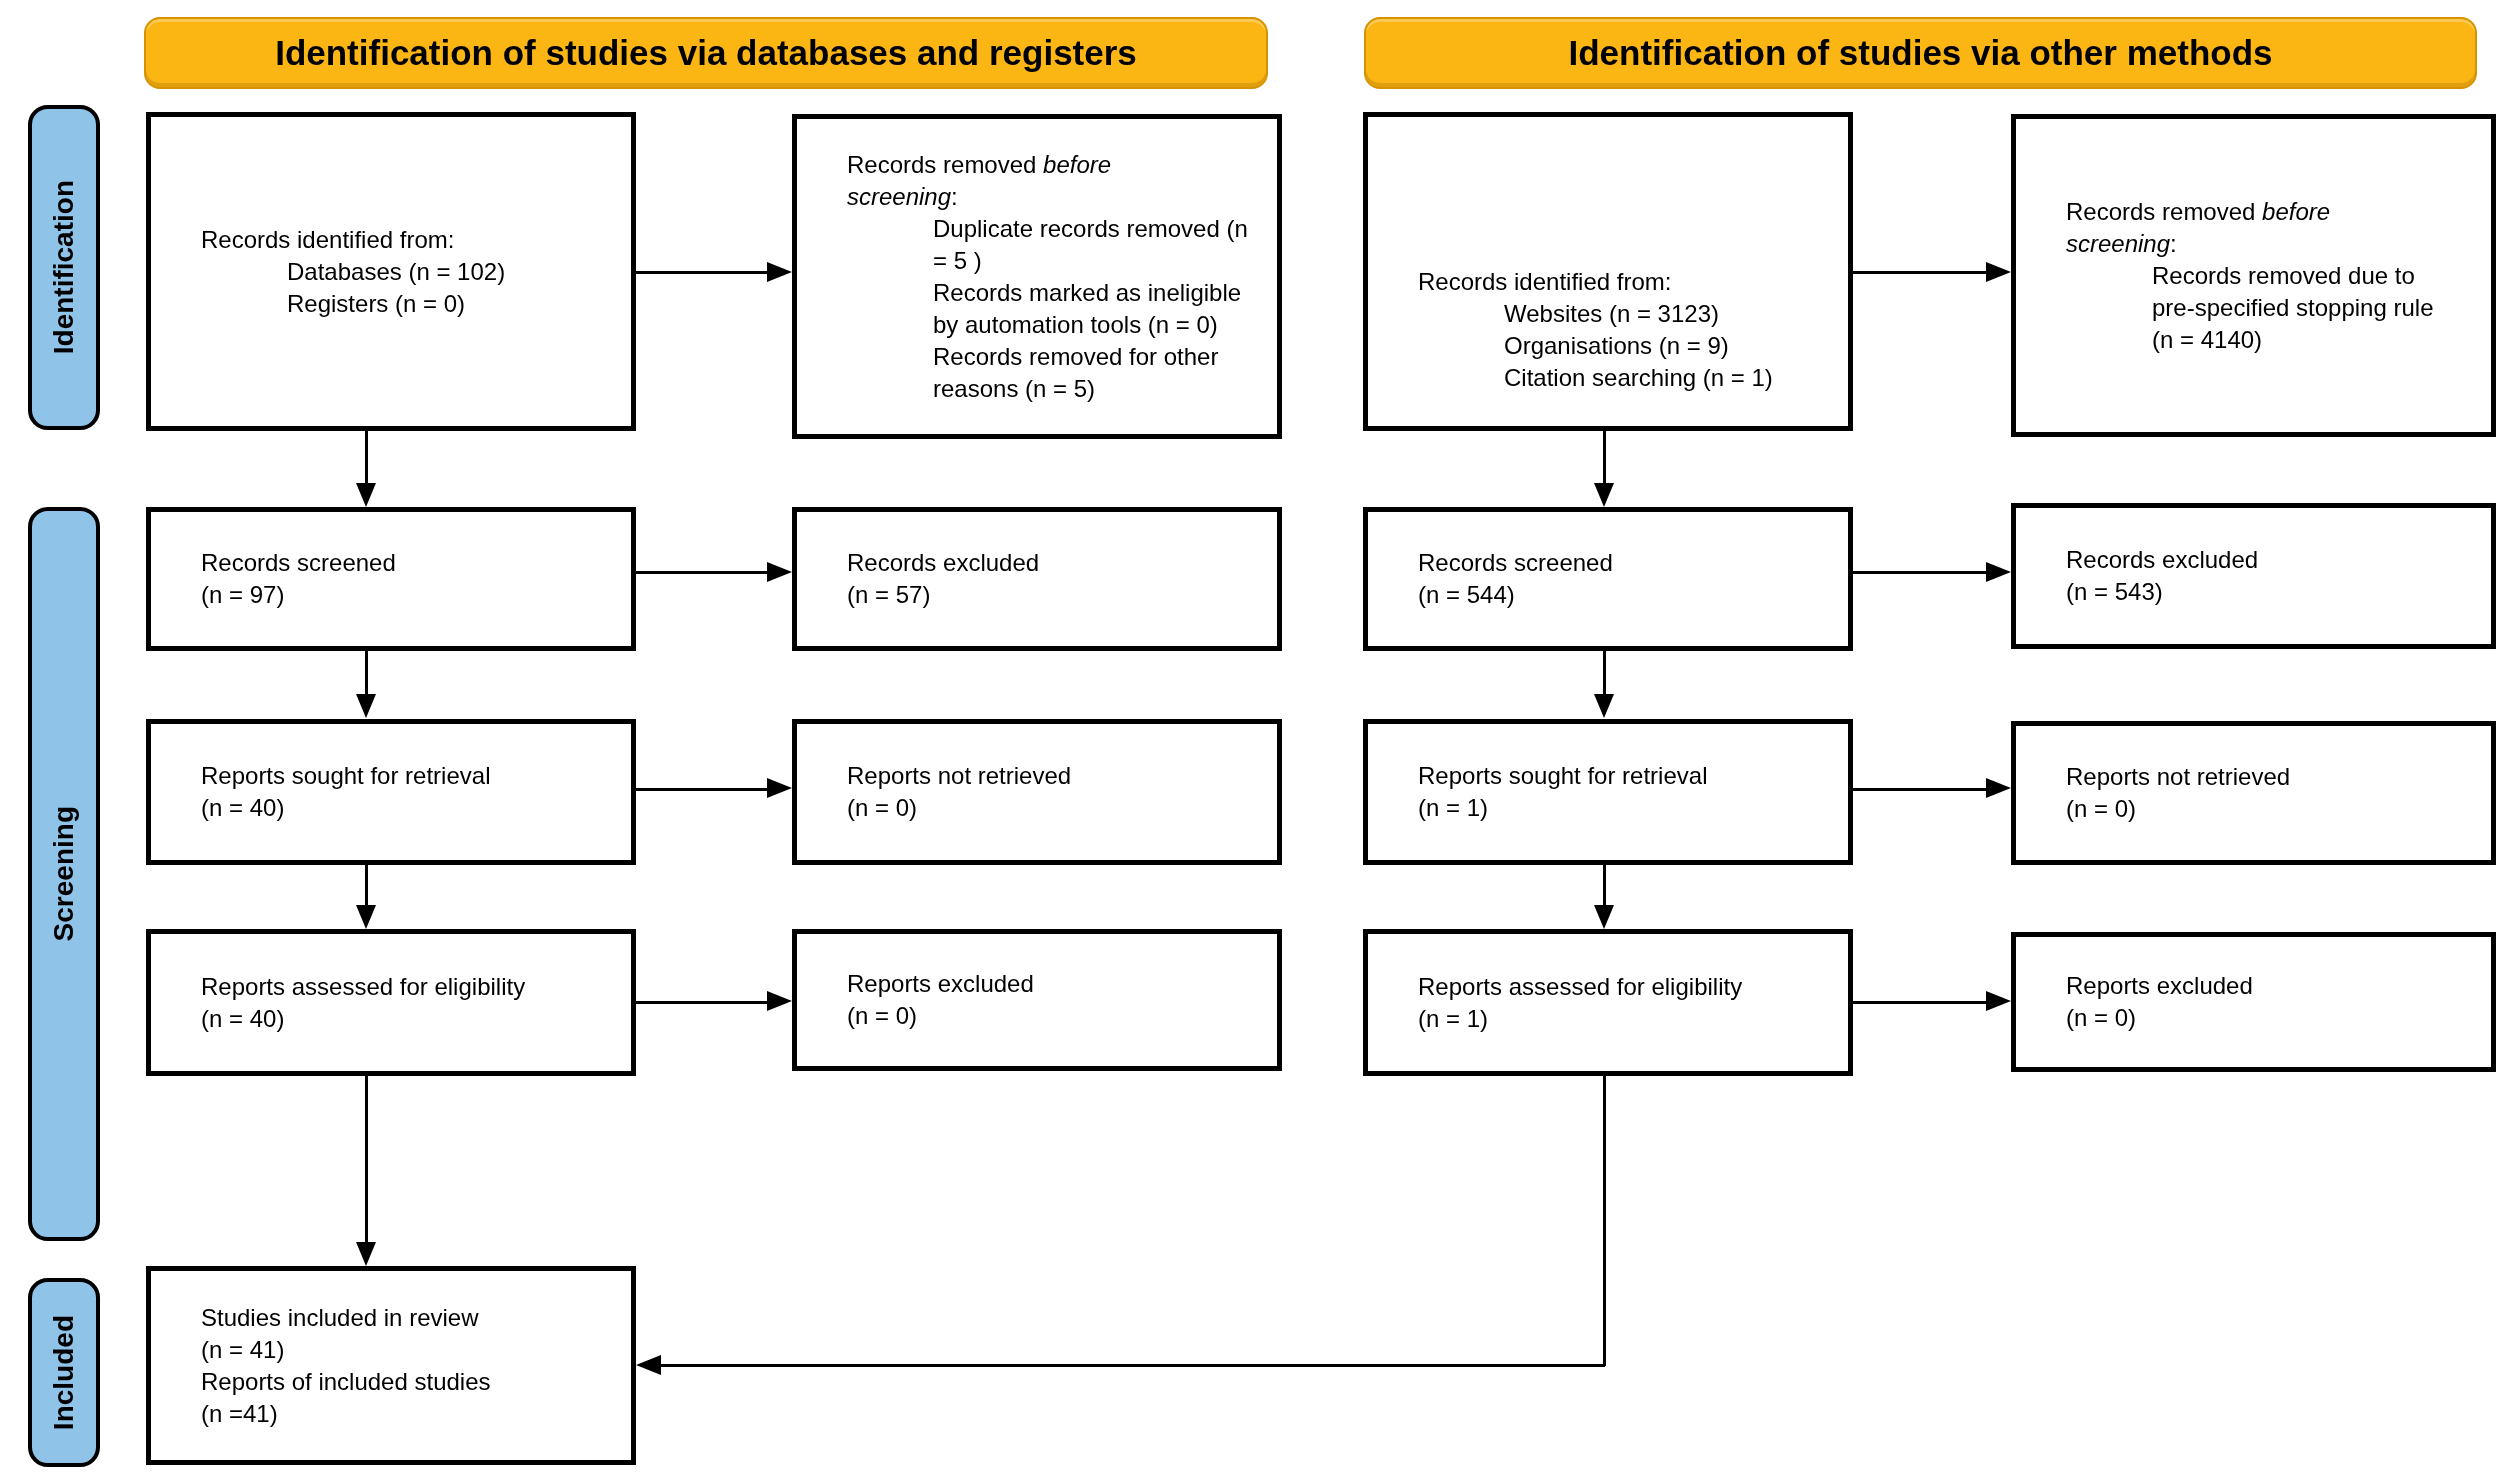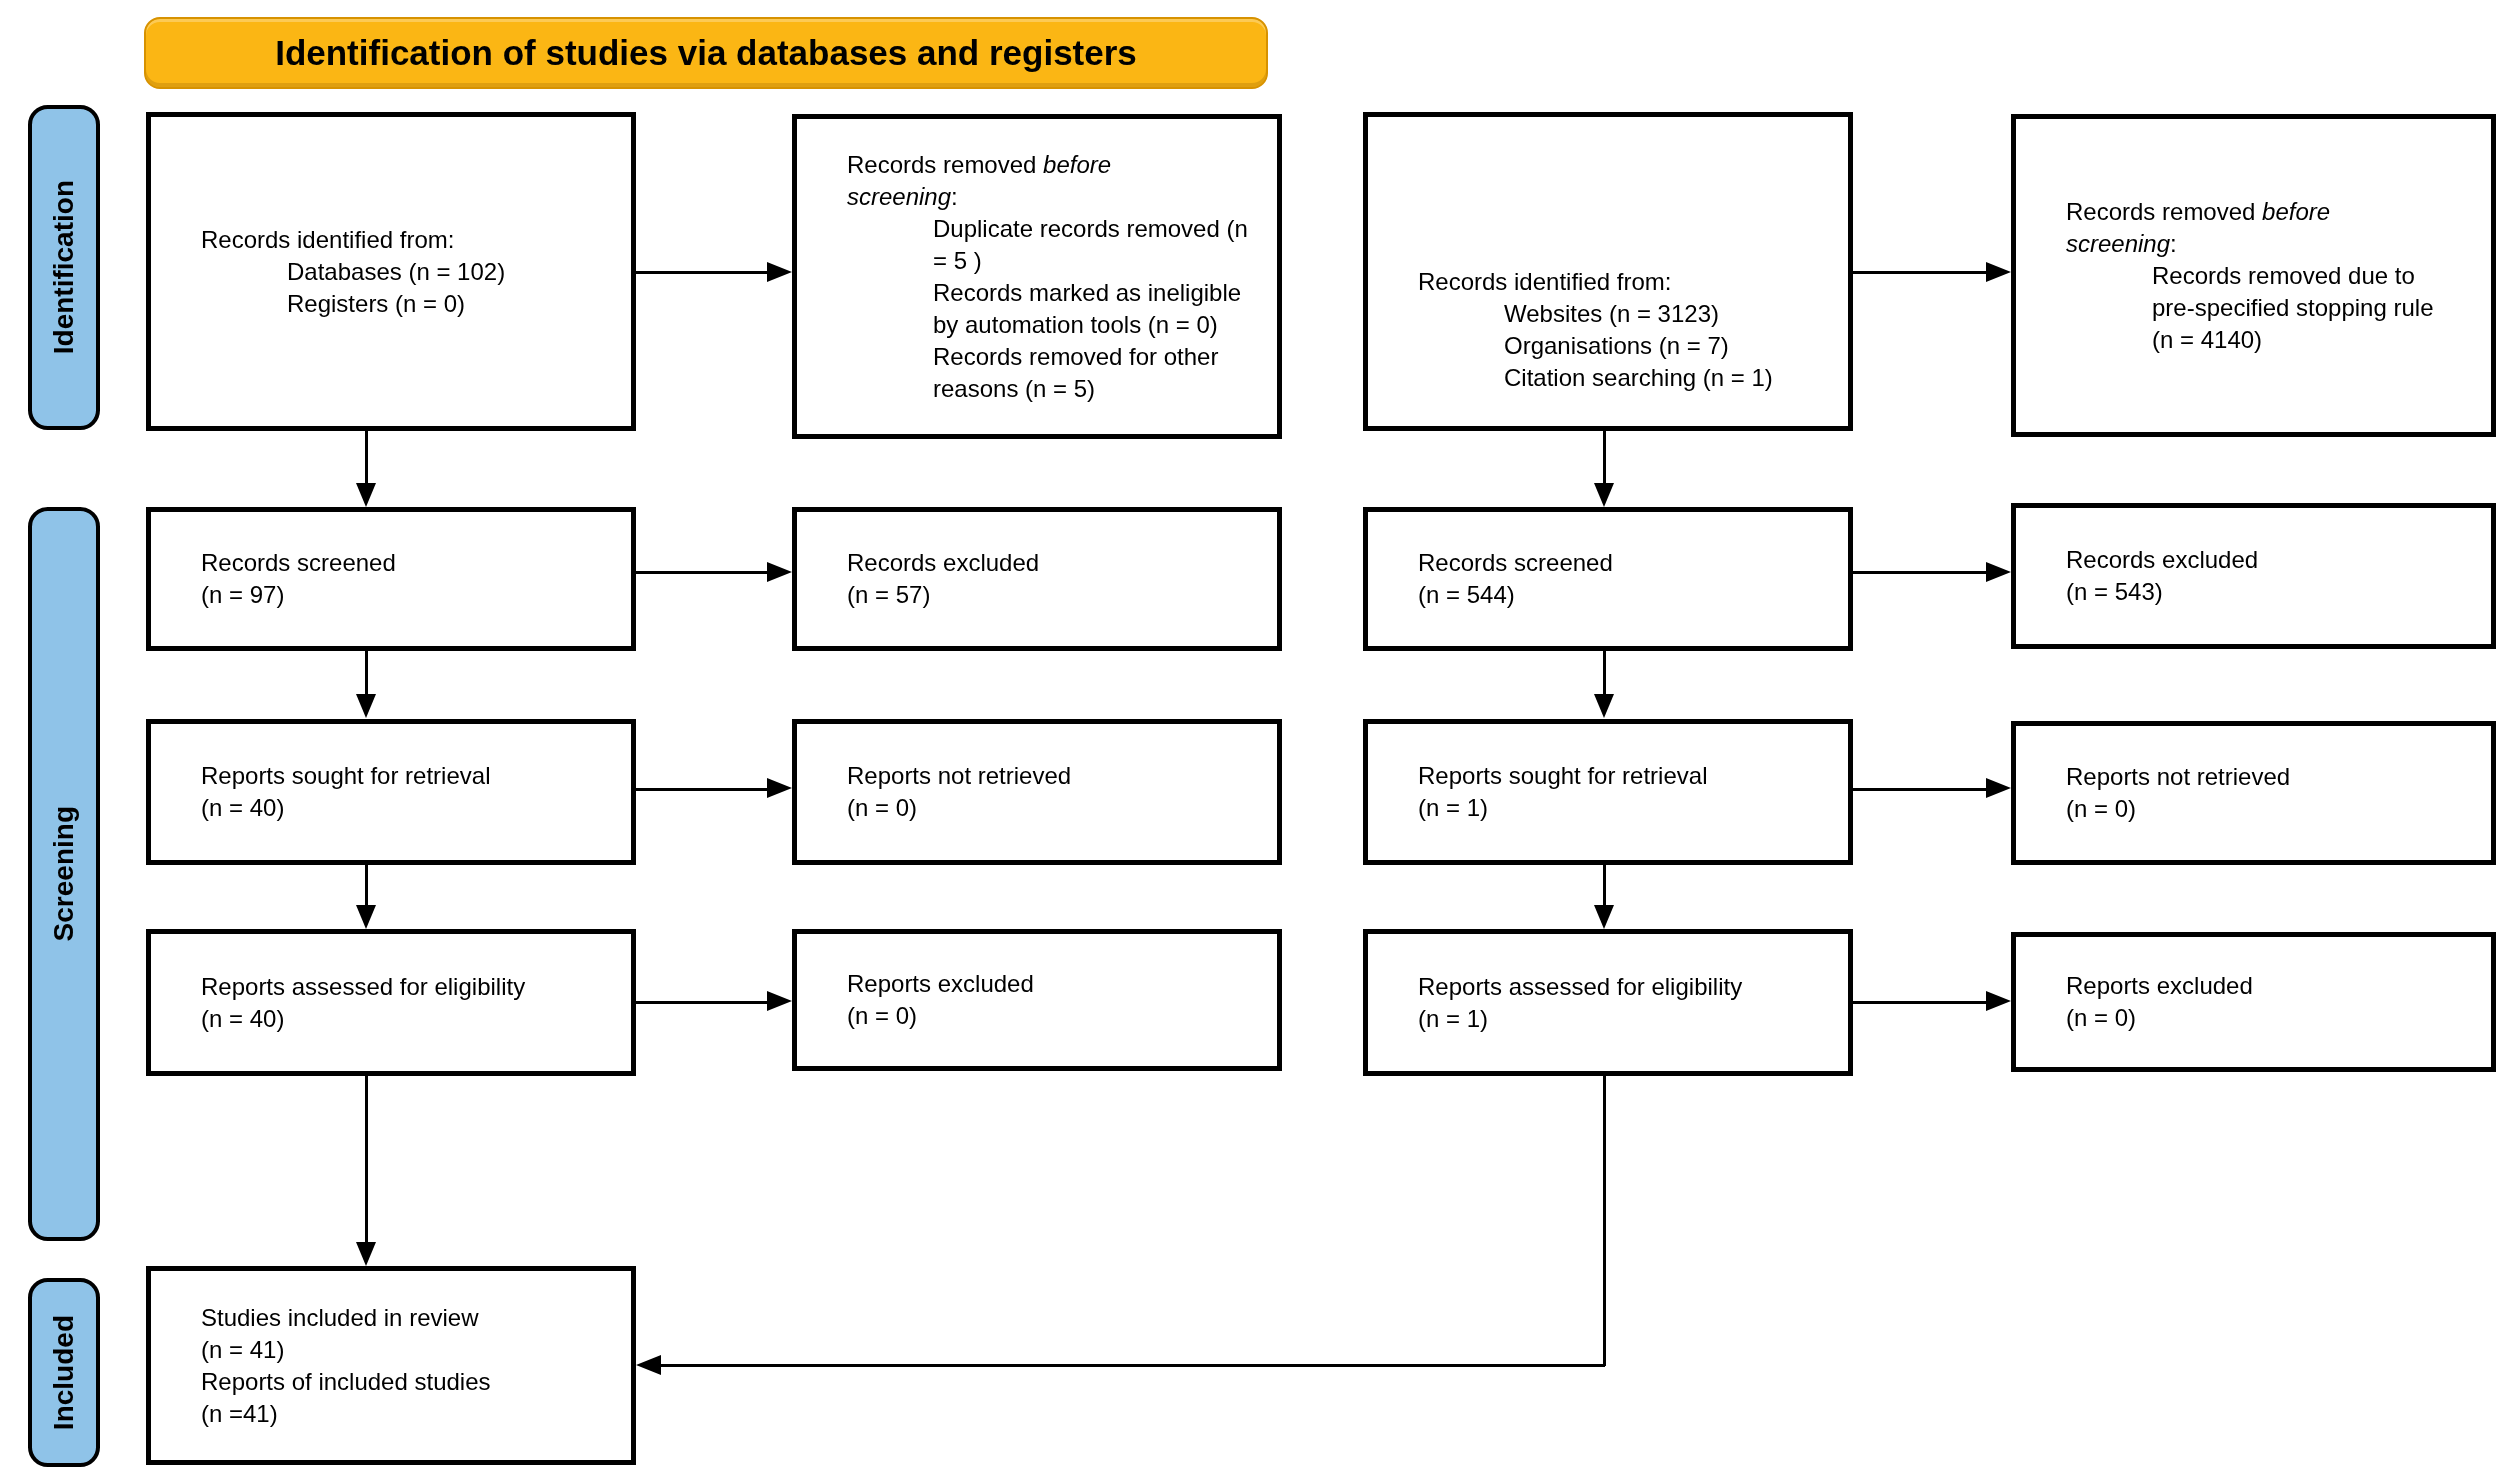--- a/index.html
+++ b/index.html
@@ -73,20 +73,21 @@
     border-bottom:10.4px solid transparent;
     border-right:25.5px solid #000;
   }
 </style>
 </head>
 <body>
 
 <div class="canvas">
 
   <div class="hdr" style="left:144px;top:17.4px;width:1124px;height:72px">Identification of studies via databases and registers</div>
+  <div class="hdr" style="left:1364px;top:17.4px;width:1113px;height:72px">Identification of studies via other methods</div>
 
   <div class="stage" style="left:28px;top:105px;width:72px;height:325px">
     <span class="vtext">Identification</span>
   </div>
   <div class="stage" style="left:28px;top:507px;width:72px;height:734px">
     <span class="vtext">Screening</span>
   </div>
   <div class="stage" style="left:28px;top:1278px;width:72px;height:189px">
     <span class="vtext">Included</span>
   </div>
@@ -133,21 +134,21 @@
   <div class="box" style="left:146px;top:1266px;width:490px;height:199px">
       <div class="tline"><span>Studies included in review</span></div>
       <div class="tline"><span>(n = 41)</span></div>
       <div class="tline"><span>Reports of included studies</span></div>
       <div class="tline"><span>(n =41)</span></div>
     </div>
 
   <div class="box" style="left:1363px;top:112px;width:490px;height:319px;padding-top:116px">
       <div class="tline"><span>Records identified from:</span></div>
       <div class="tline indent"><span>Websites (n = 3123)</span></div>
-      <div class="tline indent"><span>Organisations (n = 7)</span></div>
+      <div class="tline indent"><span>Organisations (n = 9)</span></div>
       <div class="tline indent"><span>Citation searching (n = 1)</span></div>
     </div>
   <div class="box" style="left:2011px;top:114px;width:485px;height:323px">
       <div class="tline"><span>Records removed </span><i>before</i></div>
       <div class="tline"><i>screening</i><span>:</span></div>
       <div class="tline indent"><span>Records removed due to</span></div>
       <div class="tline indent"><span>pre-specified stopping rule</span></div>
       <div class="tline indent"><span>(n = 4140)</span></div>
     </div>
   <div class="box" style="left:1363px;top:507px;width:490px;height:144px">

